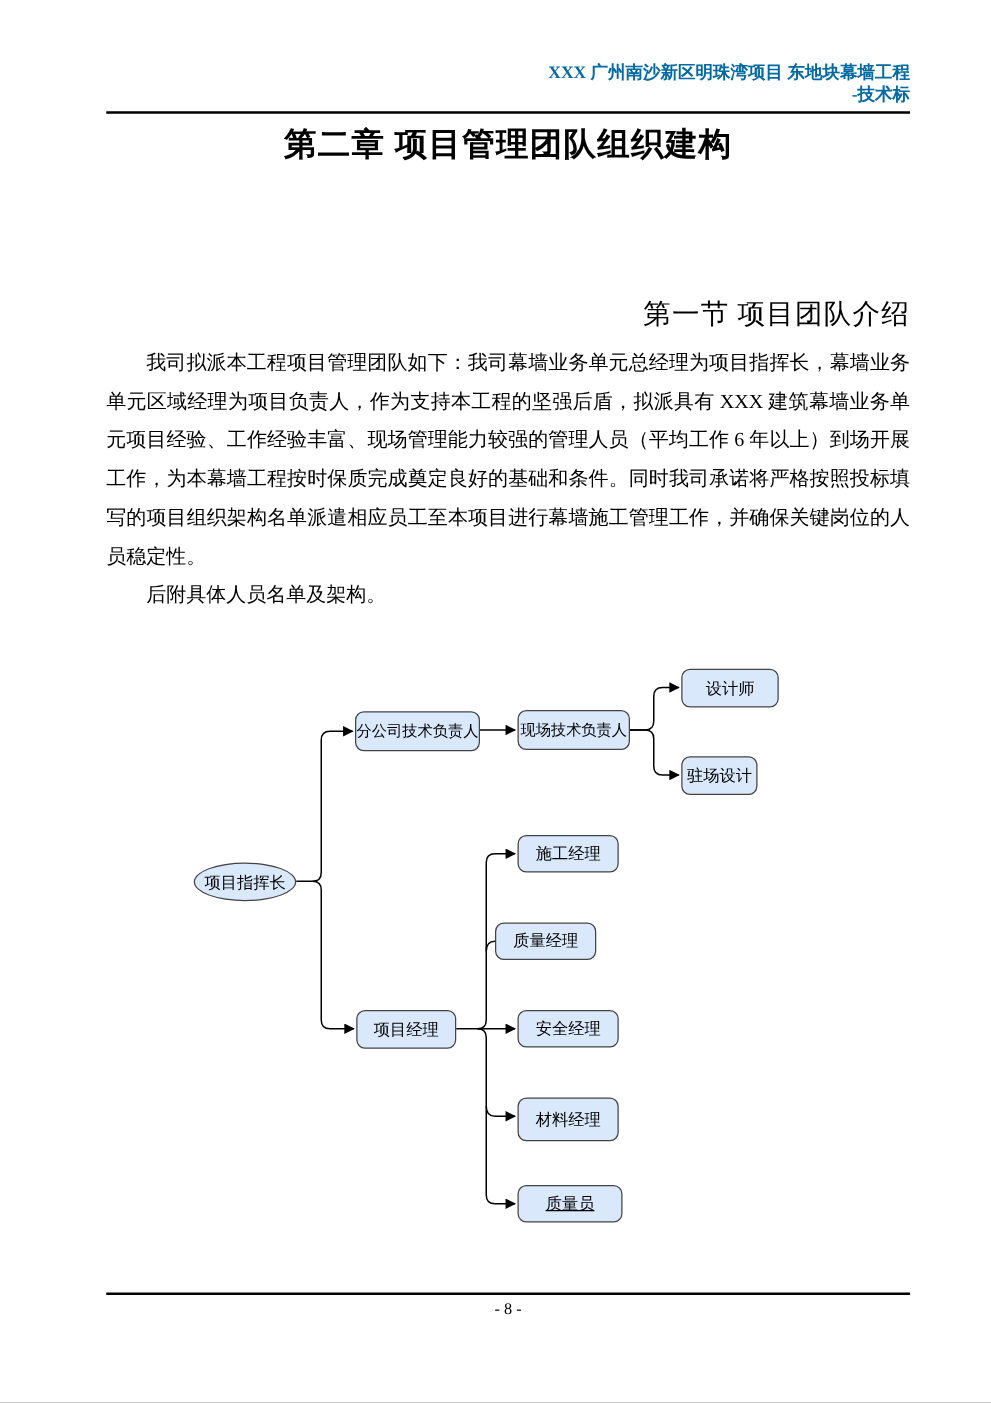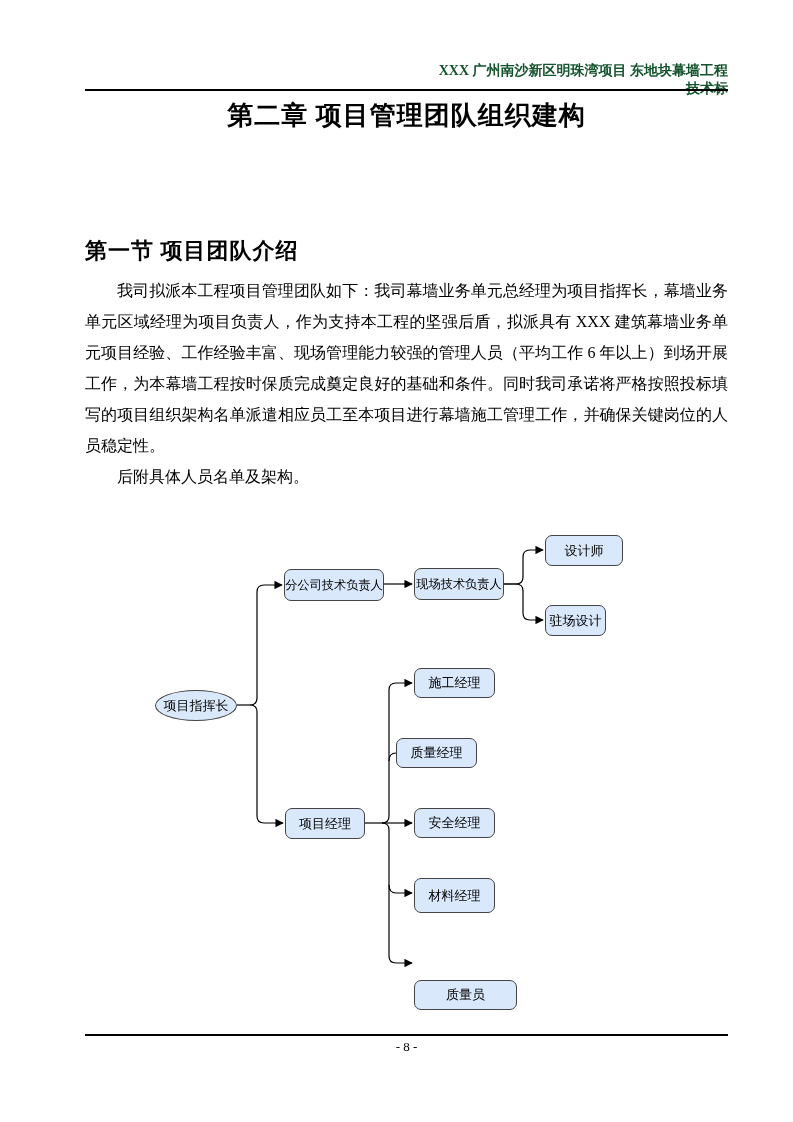--- a/index.html
+++ b/index.html
@@ -10,25 +10,25 @@
     height: 1122px;
     margin: 0 auto;
     background: #ffffff;
     font-family: "Liberation Serif", "DejaVu Serif", serif;
     color: #000;
     overflow: hidden;
   }
   
   .hdr-text {
     position: absolute;
-    top: 62px;
+    top: 50px;
     right: 65px;
     width: 500px;
     text-align: right;
-    color: #14532d;
+    color: #0369a1;
     font-weight: bold;
     font-size: 14px;
     line-height: 18px;
   }
   .hdr-rule {
     position: absolute;
     top: 89px;
     left: 85px;
     width: 643px;
     height: 2px;
@@ -43,23 +43,23 @@
     text-align: center;
     font-size: 26px;
     font-weight: bold;
     letter-spacing: 1px;
   }
   .section-title {
     position: absolute;
     top: 236px;
     left: 85px;
     width: 643px;
-    text-align: left;
+    text-align: right;
     font-size: 22px;
-    font-weight: bold;
+    font-weight: normal;
     letter-spacing: 1px;
   }
   
   .para {
     position: absolute;
     left: 85px;
     width: 643px;
     font-size: 16px;
     line-height: 31px;
     text-align: justify;
@@ -153,19 +153,19 @@
     <div class="node ellipse" style="left:155px; top:690px; width:82px; height:31px;">项目指挥长</div>
     <div class="node" style="left:284px; top:569px; width:100px; height:32px; font-size:12.2px;">分公司技术负责人</div>
     <div class="node" style="left:414px; top:568px; width:90px; height:32px; font-size:12.2px;">现场技术负责人</div>
     <div class="node" style="left:545px; top:535px; width:78px; height:31px;">设计师</div>
     <div class="node" style="left:545px; top:605px; width:61px; height:31px;">驻场设计</div>
     <div class="node" style="left:414px; top:668px; width:81px; height:30px;">施工经理</div>
     <div class="node" style="left:396px; top:738px; width:81px; height:30px;">质量经理</div>
     <div class="node" style="left:285px; top:808px; width:80px; height:31px;">项目经理</div>
     <div class="node" style="left:414px; top:808px; width:81px; height:30px;">安全经理</div>
     <div class="node" style="left:414px; top:878px; width:81px; height:35px;">材料经理</div>
-    <div class="node" style="left:414px; top:980px; width:103px; height:30px;">质量员</div>
+    <div class="node" style="left:414px; top:948px; width:84px; height:30px;text-decoration:underline;">质量员</div>
   </div>
 
   <div class="ftr-rule"></div>
   <div class="page-number">- 8 -</div>
 
 </div>
 
 </body></html>

